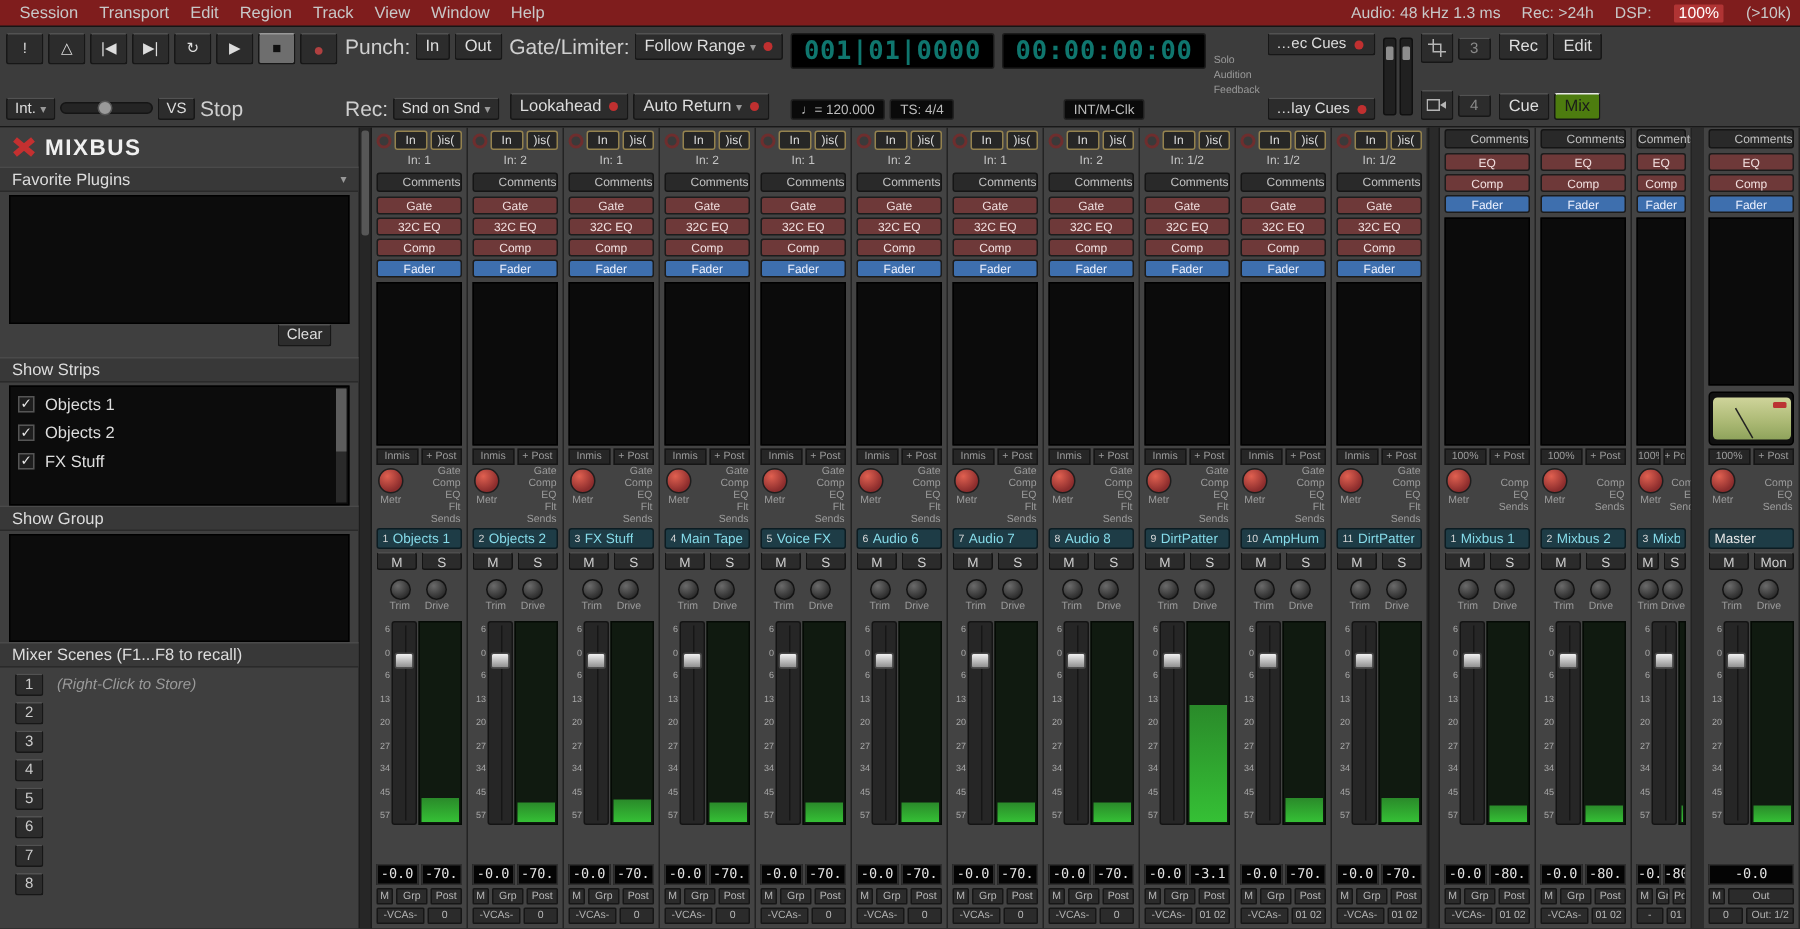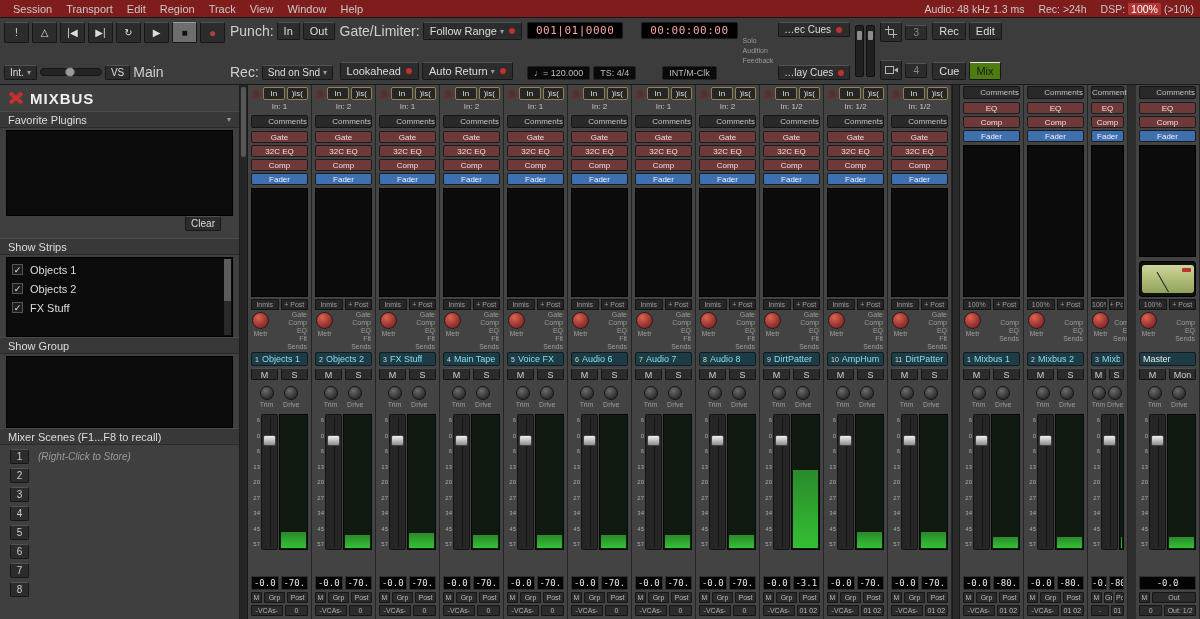--- a/index.html
+++ b/index.html
@@ -15,21 +15,21 @@
 .trow{display:flex;align-items:center;gap:3px;}
 .btn{background:#2c2c2c;border:1px solid #171717;border-top-color:#525252;color:#ddd;font-size:11px;padding:2px 6px;border-radius:2px;white-space:nowrap;display:inline-flex;align-items:center;}
 .btn.small{font-size:10px;padding:1px 5px;}
 .btn.active{background:#6e6e6e;color:#111;border-top-color:#999;}
 .btn.selected{background:#4d7c0f;color:#1a1a1a;border-top-color:#e8e8e8;}
 .glyph-btn{width:25px;height:21px;justify-content:center;padding:0;font-size:10px;}
 .rec-glyph{color:#b04040;font-size:12px;}
 .label{color:#cfcfcf;font-size:14px;white-space:nowrap;}
 .caret{font-size:8px;color:#999;margin-left:3px;}
 .reddot{width:6px;height:6px;border-radius:50%;background:#c03030;margin-left:5px;flex:none;}
-.clock{background:#000;border:1px solid #1c1c1c;color:#fca5a5;font-family:"DejaVu Sans Mono",monospace;font-size:11px;font-weight:normal;letter-spacing:.5px;padding:1px 8px;border-radius:2px;white-space:nowrap;}
+.clock{background:#000;border:1px solid #1c1c1c;color:#0f766e;font-family:"DejaVu Sans Mono",monospace;font-size:17px;font-weight:bold;letter-spacing:.5px;padding:1px 8px;border-radius:2px;white-space:nowrap;}
 .mini-black{background:#0a0a0a;border:1px solid #222;color:#bdbdbd;font-size:9px;padding:1px 6px;border-radius:2px;white-space:nowrap;}
 .indicators{display:flex;flex-direction:column;justify-content:center;gap:2px;}
 .ind{font-size:7px;color:#9a9a9a;line-height:8px;}
 .hslider{width:62px;height:8px;background:#242424;border:1px solid #151515;border-radius:4px;position:relative;}
 .hthumb{position:absolute;top:-2px;left:24px;width:10px;height:10px;border-radius:50%;background:#9a9a9a;border:1px solid #555;}
 .vslider{width:9px;height:52px;background:#202020;border:1px solid #101010;position:relative;border-radius:2px;}
 .vthumb{position:absolute;top:5px;left:1px;right:1px;height:9px;background:#8d8d8d;border-radius:1px;}
 .icon-btn{width:22px;height:20px;display:flex;align-items:center;justify-content:center;background:#2c2c2c;border:1px solid #171717;border-top-color:#525252;border-radius:2px;}
 .num-btn{color:#8a8a8a;width:22px;justify-content:center;}
 
@@ -115,21 +115,21 @@
   <span class="menu-item">Transport</span>
   <span class="menu-item">Edit</span>
   <span class="menu-item">Region</span>
   <span class="menu-item">Track</span>
   <span class="menu-item">View</span>
   <span class="menu-item">Window</span>
   <span class="menu-item">Help</span>
   <span class="menu-status">
     <span>Audio: 48 kHz  1.3 ms</span>
     <span>Rec: &gt;24h</span>
-    <span style="display:inline-flex;gap:3px;align-items:center;">
+    <span style="display:inline-flex;gap:15px;align-items:center;">
       <span>DSP:</span>
       <span class="dsp-val">100%</span>
       <span>(&gt;10k)</span>
     </span>
   </span>
 </div>
 
 <div class="toolbar">
   <div class="tcol">
     <div class="trow">
@@ -146,21 +146,21 @@
     </div>
     <div class="trow">
       <button class="btn small">
           <span>Int.</span>
           <span class="caret">▾</span>
         </button>
       <div class="hslider">
           <div class="hthumb"></div>
         </div>
       <button class="btn small">VS</button>
-      <span class="label">Main</span>
+      <span class="label">Stop</span>
     </div>
   </div>
   <div class="tcol">
     <div class="trow">
       <span class="label">Punch:</span>
       <button class="btn">In</button>
       <button class="btn">Out</button>
     </div>
     <div class="trow">
       <span class="label">Rec:</span>

